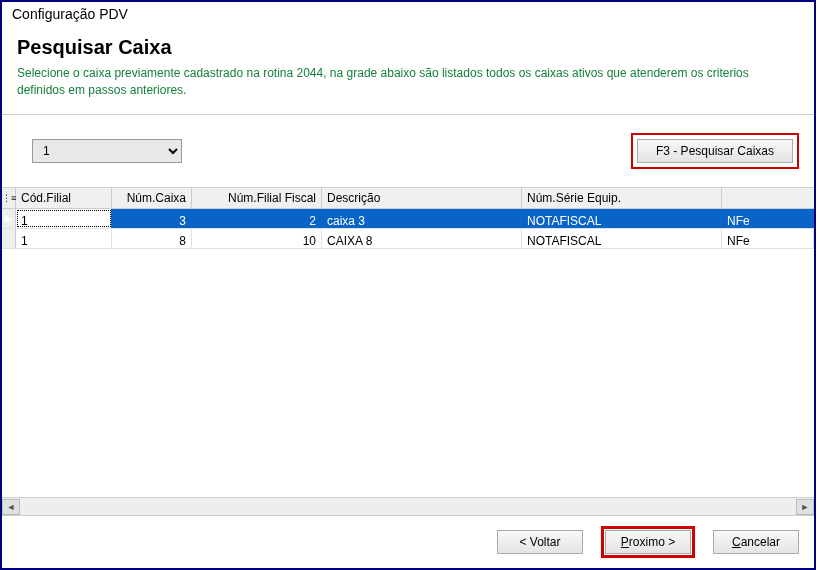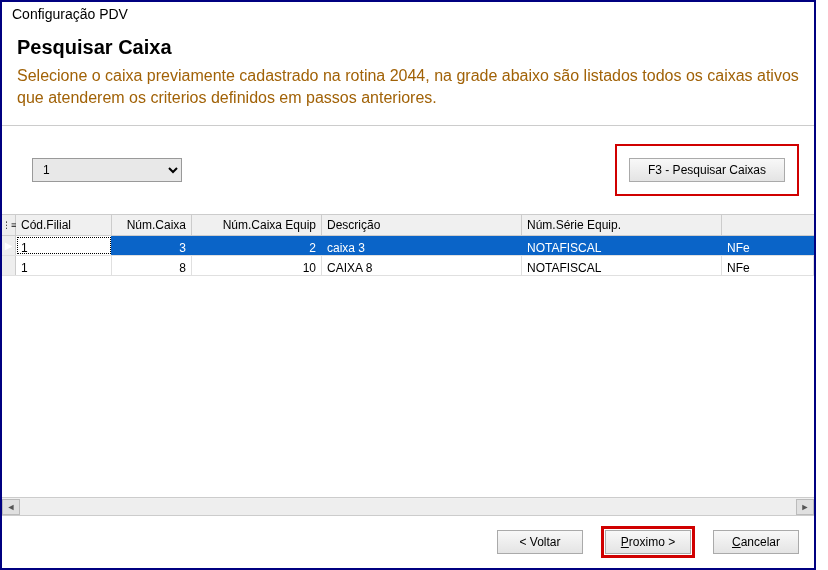--- a/index.html
+++ b/index.html
@@ -31,41 +31,41 @@
     .header-section {
       padding: 10px 15px 15px 15px;
       border-bottom: 1px solid #ccc;
     }
     .page-title {
       font-size: 20px;
       font-weight: bold;
       margin-bottom: 6px;
     }
     .page-description {
-      font-size: 16px;
-      color: #a16207;
+      font-size: 12px;
+      color: #15803d;
       line-height: 1.4;
     }
     .controls-row {
       display: flex;
       justify-content: space-between;
       align-items: center;
       padding: 18px 15px 18px 30px;
     }
     .filial-select {
       width: 150px;
       height: 24px;
       border: 1px solid #999;
       background: #e8e8e8;
       font-size: 12px;
       padding: 0 6px;
     }
     .search-button {
       border: 2px solid #d00000;
-      padding: 12px;
+      padding: 4px;
       background: transparent;
     }
     .search-button-inner {
       background: linear-gradient(#f8f8f8, #e4e4e4);
       border: 1px solid #aaa;
       padding: 4px 18px;
       font-size: 12px;
       cursor: pointer;
     }
     .grid-container {
@@ -204,21 +204,21 @@
     <div class="search-button">
       <button class="search-button-inner">F3 - Pesquisar Caixas</button>
     </div>
   </div>
 
   <div class="grid-container">
     <div class="grid-header">
       <div class="indicator-col">⋮≡</div>
       <div class="col col-cod-filial">Cód.Filial</div>
       <div class="col col-num-caixa">Núm.Caixa</div>
-      <div class="col col-num-caixa-fiscal">Núm.Caixa Equip</div>
+      <div class="col col-num-caixa-fiscal">Núm.Filial Fiscal</div>
       <div class="col col-descricao">Descrição</div>
       <div class="col col-num-serie">Núm.Série Equip.</div>
     </div>
     <div class="grid-body" id="grid-body">
         <div class="grid-row selected">
           <div class="indicator-col">▶</div>
           <div class="col col-cod-filial">1</div>
           <div class="col col-num-caixa">3</div>
           <div class="col col-num-caixa-fiscal">2</div>
           <div class="col col-descricao">caixa 3</div>

